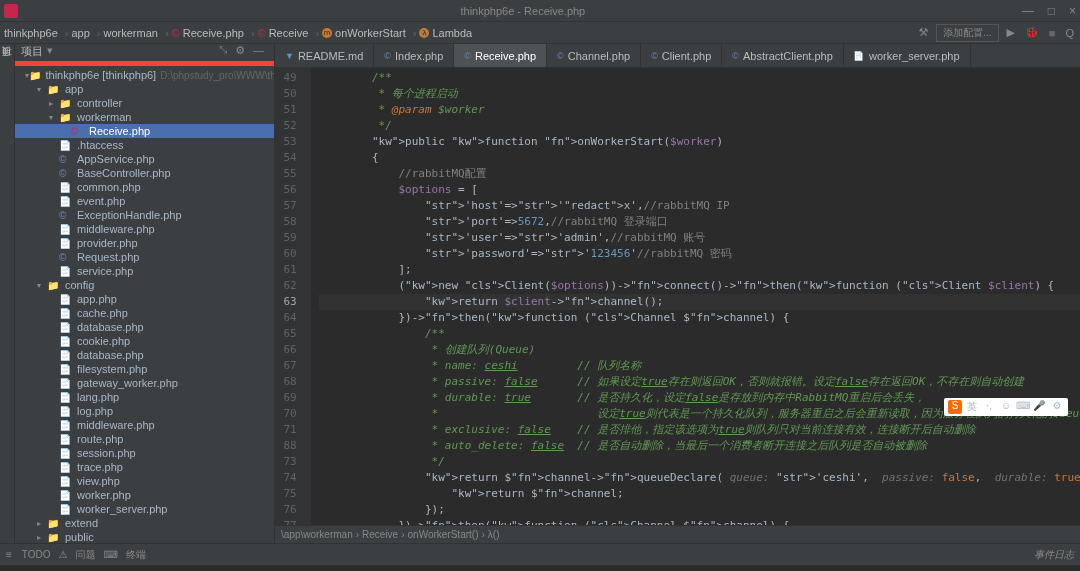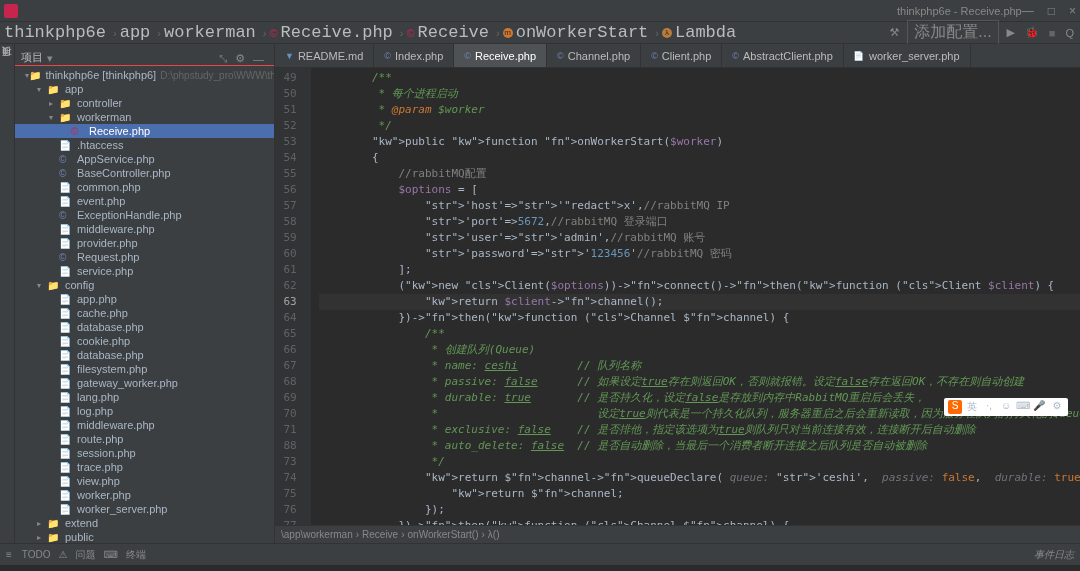--- a/index.html
+++ b/index.html
@@ -4,36 +4,36 @@
 <style>
 * { margin: 0; padding: 0; box-sizing: border-box; }
 body { font-family: 'Segoe UI', Arial, sans-serif; font-size: 11px; background: #2b2b2b; color: #a9b7c6; width: 1080px; height: 571px; overflow: hidden; }
 .titlebar { height: 22px; background: #3c3f41; display: flex; align-items: center; padding: 0 4px; border-bottom: 1px solid #323232; }
 .titlebar-icon { width: 14px; height: 14px; background: #c7254e; margin-right: 6px; border-radius: 2px; }
 .menubar span { margin-right: 10px; color: #bbb; font-size: 11px; cursor: pointer; }
 .win-controls { margin-left: auto; display: flex; gap: 14px; color: #888; }
 .win-controls span { cursor: pointer; font-size: 12px; }
 
 .navbar { height: 22px; background: #3c3f41; display: flex; align-items: center; padding: 0 4px; border-bottom: 1px solid #323232; }
-.navbar .crumb { color: #bbb; margin-right: 4px; font-size: 17px; font-family: Liberation Mono, monospace; }
+.navbar .crumb { color: #bbb; margin-right: 4px; font-size: 11px; }
 .navbar .sep { color: #666; margin: 0 3px; }
 .navbar .file-icon { color: #c7254e; margin-right: 3px; }
 .navbar .fn-icon { width: 10px; height: 10px; background: #cc7832; border-radius: 50%; display: inline-block; margin-right: 3px; font-size: 8px; text-align: center; line-height: 10px; color: #2b2b2b; }
 .navbar-right { margin-left: auto; display: flex; align-items: center; gap: 6px; }
 .navbar-right .btn { color: #888; font-size: 11px; padding: 2px; }
-.run-config { border: 1px solid #555; padding: 1px 6px; font-size: 16px; color: #888; }
+.run-config { border: 1px solid #555; padding: 1px 6px; font-size: 10px; color: #888; }
 .play-icon { color: #499c54; }
 .bug-icon { color: #499c54; }
 
 .main { display: flex; height: 499px; }
 .sidebar-rail { width: 18px; background: #3c3f41; border-right: 1px solid #323232; }
 .rail-text { writing-mode: vertical-rl; transform: rotate(180deg); font-size: 10px; color: #bbb; margin-top: 20px; }
 
 .project-panel { width: 260px; background: #3c3f41; border-right: 1px solid #323232; display: flex; flex-direction: column; }
-.panel-header { height: 22px; display: flex; align-items: flex-end; padding: 0 6px; font-size: 11px; border-bottom: 1px solid #ef4444; }
+.panel-header { height: 22px; display: flex; align-items: flex-start; padding: 0 6px; font-size: 11px; border-bottom: 5px solid #ef4444; }
 .panel-header .gear { margin-left: auto; color: #888; font-size: 10px; }
 .panel-header span { margin-right: 4px; color: #888; }
 .tree { flex: 1; overflow: hidden; font-size: 11px; padding: 2px 0; }
 .tree-item { padding: 1px 0 1px 10px; display: flex; align-items: center; white-space: nowrap; cursor: pointer; }
 .tree-item.selected { background: #4b6eaf; color: #fff; }
 .tree-item .arrow { width: 10px; color: #888; font-size: 8px; }
 .tree-item .icon { width: 14px; margin-right: 4px; font-size: 10px; }
 .tree-item .folder { color: #87939a; }
 .tree-item .php { color: #6e86b8; }
 .tree-item .txt-muted { color: #666; font-size: 10px; margin-left: 4px; }
@@ -70,21 +70,21 @@
 .statusbar .right { margin-left: auto; font-style: italic; }
 
 .ime-float { position: absolute; right: 12px; top: 398px; background: #fff; padding: 2px 4px; border-radius: 2px; display: flex; gap: 3px; align-items: center; }
 .ime-float span { width: 14px; height: 14px; display: inline-block; font-size: 10px; text-align: center; }
 </style>
 </head>
 <body>
 
 <div class="titlebar">
   <div class="titlebar-icon"></div>
-  <span style="flex:1;text-align:right;color:#888">thinkphp6e - Receive.php</span>
+  <span style="flex:1;text-align:center;color:#888">thinkphp6e - Receive.php</span>
   <div class="win-controls">
     <span>—</span>
     <span>□</span>
     <span>×</span>
   </div>
 </div>
 
 <div class="navbar">
   <span class="crumb">thinkphp6e</span>
   <span class="sep">›</span>

